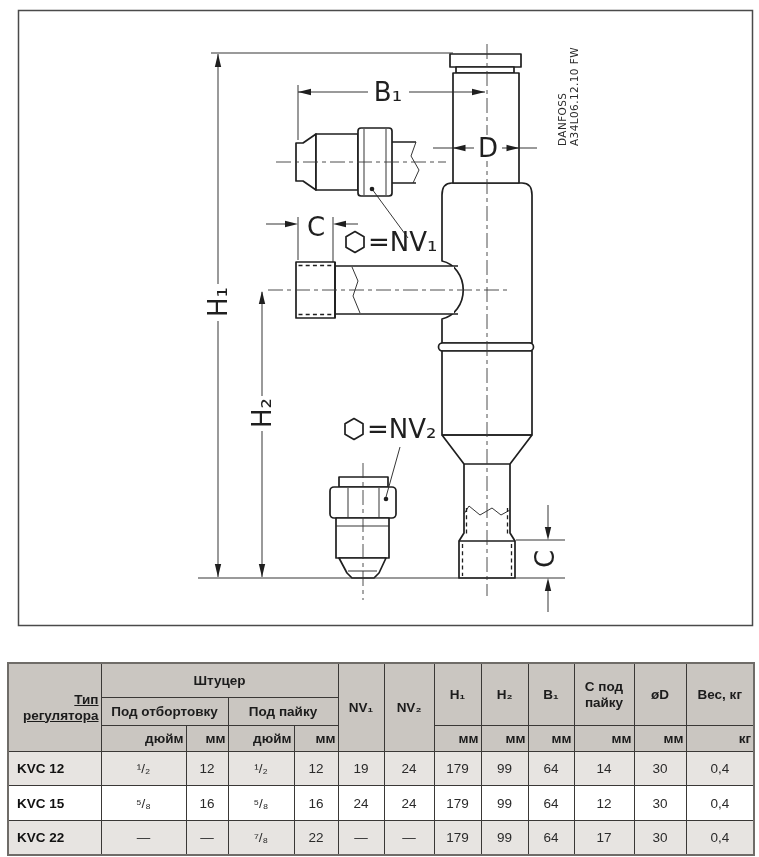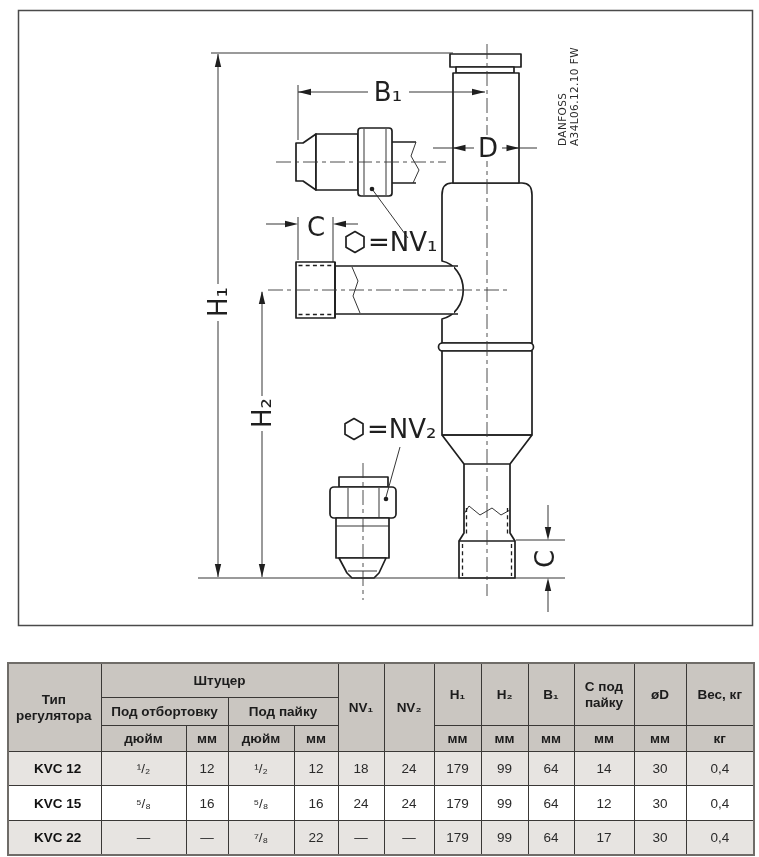--- a/index.html
+++ b/index.html
@@ -23,27 +23,27 @@
 
   
   .tbl-wrap { position:absolute; left:7px; top:662px; }
   table.tbl { border-collapse:collapse; table-layout:fixed; width:746px;
               font-family:"Liberation Sans","DejaVu Sans",sans-serif;
               font-size:13.5px; color:#2a2a2a; }
   table.tbl { border:2px solid #6f6c68; }
   .tbl td   { border:1px solid #3a3836; text-align:center; vertical-align:middle;
               padding:0 2px; overflow:hidden; }
   .tbl .hd  { background:#cac6c1; font-weight:bold; color:#1c1c1c; line-height:1.15; }
-  .tbl .typehd { text-align:center; padding-left:0; }
-  .tbl .typecell { text-align:center; padding-left:8px; font-weight:bold; color:#111; }
+  .tbl .typehd { text-align:right; padding-left:0;text-decoration:underline; }
+  .tbl .typecell { text-align:left; padding-left:8px; font-weight:bold; color:#111; }
   .tbl .r-odd  { background:#e7e4e1; }
   .tbl .r-even { background:#ffffff;border-radius:16px; }
   .tbl tr.h1r td { height:33px; }
   .tbl tr.h2r td { height:27px; }
-  .tbl tr.h3r td { height:25px; }
+  .tbl tr.h3r td { height:25px;text-align:right; }
   .tbl tr.d1 td { height:33px; }
   .tbl tr.d2 td { height:34px; }
   .tbl tr.d3 td { height:33px;margin-top:44px; }
 </style>
 </head>
 <body>
 
 <div class="draw-wrap">
 <svg width="759" height="645" viewBox="0 0 759 645">
 
@@ -211,21 +211,21 @@
     <td class="hd">мм</td>
     <td class="hd">мм</td>
     <td class="hd">кг</td>
   </tr>
   <tr class="d1 r-odd">
     <td class="typecell">KVC 12</td>
     <td>¹/₂</td>
     <td>12</td>
     <td>¹/₂</td>
     <td>12</td>
-    <td>18</td>
+    <td>19</td>
     <td>24</td>
     <td>179</td>
     <td>99</td>
     <td>64</td>
     <td>14</td>
     <td>30</td>
     <td>0,4</td>
   </tr>
   <tr class="d2 r-even">
     <td class="typecell">KVC 15</td>

